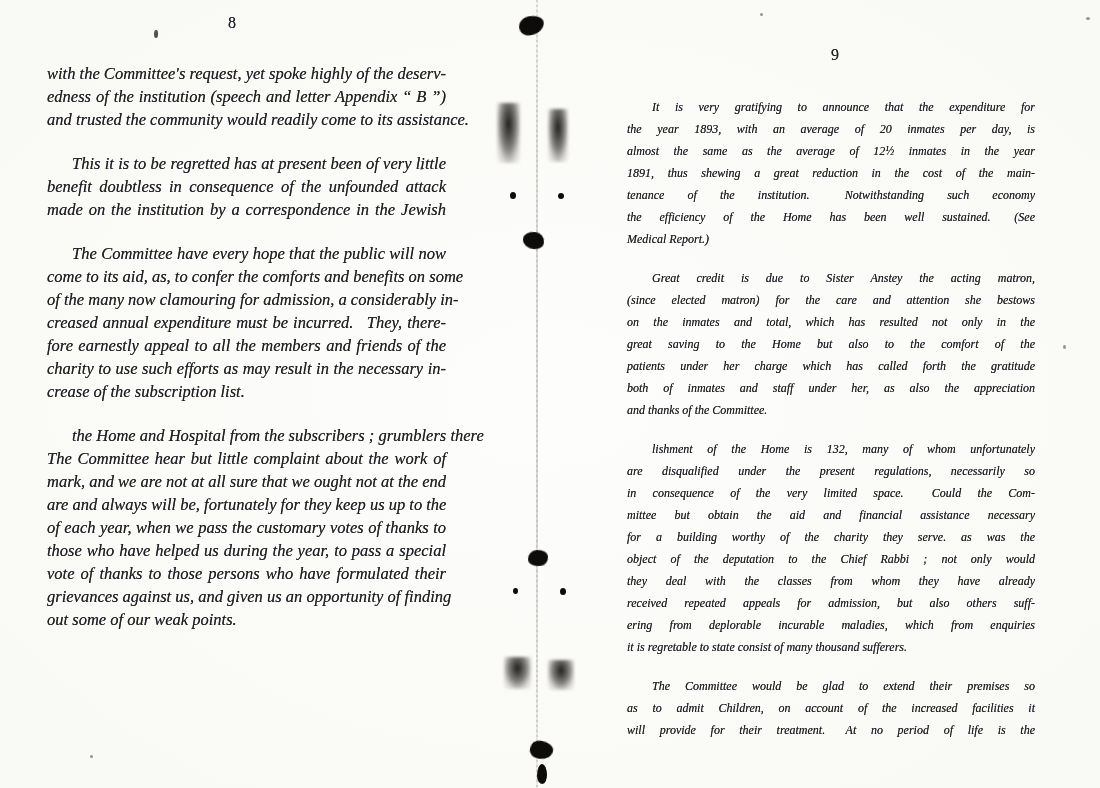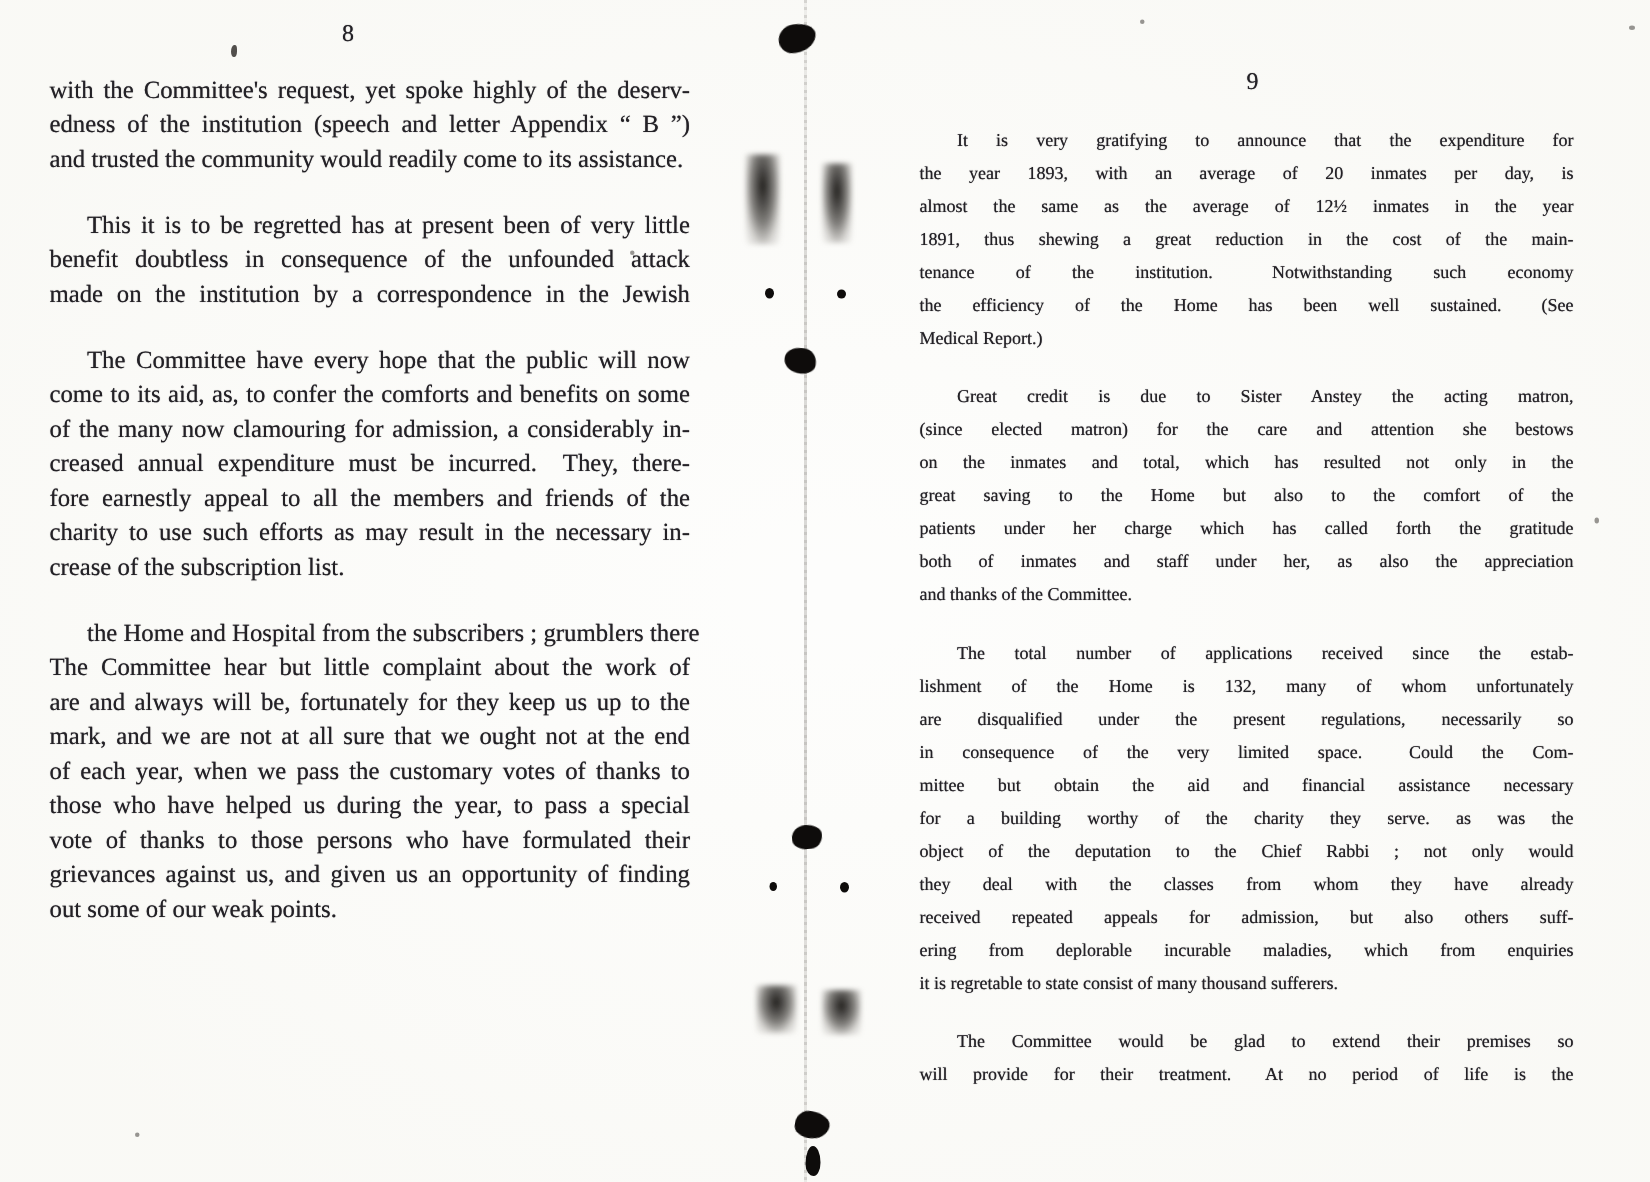--- a/index.html
+++ b/index.html
@@ -18,21 +18,21 @@
       #fbfbf8;
   }
   .textblock {
     position: absolute;
     text-rendering: optimizeLegibility;
     text-shadow: 0 0 0.55px rgba(25, 22, 28, 0.75);
     filter: blur(0.15px);
   }
   .textblock.left  { left: 33px;  top: 48px;  width: 427px; font-size: 16.5px; }
   .textblock.right { left: 613px; top: 82px;  width: 436px; font-size: 12px;   }
-  .para { margin: 0; }
+  .para { margin: 14px; font-style: italic; }
   .textblock.left  .para { margin-bottom: 21px; }
   .textblock.right .para { margin-bottom: 17px; }
   .line {
     white-space: nowrap;
     text-align: justify;
     text-align-last: justify;
   }
   .textblock.left  .line { height: 23px; line-height: 23px; }
   .textblock.right .line { height: 22px; line-height: 22px; }
   .line.last { text-align-last: left; }
@@ -109,22 +109,22 @@
         <div class="line">come to its aid, as, to confer the comforts and benefits on some</div>
         <div class="line">of the many now clamouring for admission, a considerably in-</div>
         <div class="line">creased annual expenditure must be incurred.  They, there-</div>
         <div class="line">fore earnestly appeal to all the members and friends of the</div>
         <div class="line">charity to use such efforts as may result in the necessary in-</div>
         <div class="line last">crease of the subscription list.</div>
       </div>
     <div class="para indent">
         <div class="line">the Home and Hospital from the subscribers ; grumblers there</div>
         <div class="line">The Committee hear but little complaint about the work of</div>
+        <div class="line">mark, and we are not at all sure that we ought not at the end</div>
         <div class="line">are and always will be, fortunately for they keep us up to the</div>
-        <div class="line">mark, and we are not at all sure that we ought not at the end</div>
         <div class="line">of each year, when we pass the customary votes of thanks to</div>
         <div class="line">those who have helped us during the year, to pass a special</div>
         <div class="line">vote of thanks to those persons who have formulated their</div>
         <div class="line">grievances against us, and given us an opportunity of finding</div>
         <div class="line last">out some of our weak points.</div>
       </div>
   </div>
 
   <div class="crease"></div>
   <div class="blot solid b-top"></div>
@@ -162,31 +162,31 @@
     <div class="para indent">
         <div class="line">Great credit is due to Sister Anstey the acting matron,</div>
         <div class="line">(since elected matron) for the care and attention she bestows</div>
         <div class="line">on the inmates and total, which has resulted not only in the</div>
         <div class="line">great saving to the Home but also to the comfort of the</div>
         <div class="line">patients under her charge which has called forth the gratitude</div>
         <div class="line">both of inmates and staff under her, as also the appreciation</div>
         <div class="line last">and thanks of the Committee.</div>
       </div>
     <div class="para indent">
-        <div class="line">The total number of applications received since the estab-</div>
         <div class="line">lishment of the Home is 132, many of whom unfortunately</div>
         <div class="line">are disqualified under the present regulations, necessarily so</div>
         <div class="line">in consequence of the very limited space.  Could the Com-</div>
         <div class="line">mittee but obtain the aid and financial assistance necessary</div>
         <div class="line">for a building worthy of the charity they serve. as was the</div>
         <div class="line">object of the deputation to the Chief Rabbi ; not only would</div>
         <div class="line">they deal with the classes from whom they have already</div>
         <div class="line">received repeated appeals for admission, but also others suff-</div>
         <div class="line">ering from deplorable incurable maladies, which from enquiries</div>
         <div class="line last">it is regretable to state consist of many thousand sufferers.</div>
       </div>
     <div class="para indent cont">
         <div class="line">The Committee would be glad to extend their premises so</div>
+        <div class="line">as to admit Children, on account of the increased facilities it</div>
         <div class="line last">will provide for their treatment.  At no period of life is the</div>
       </div>
   </div>
 
 </div>
 
 </body></html>

